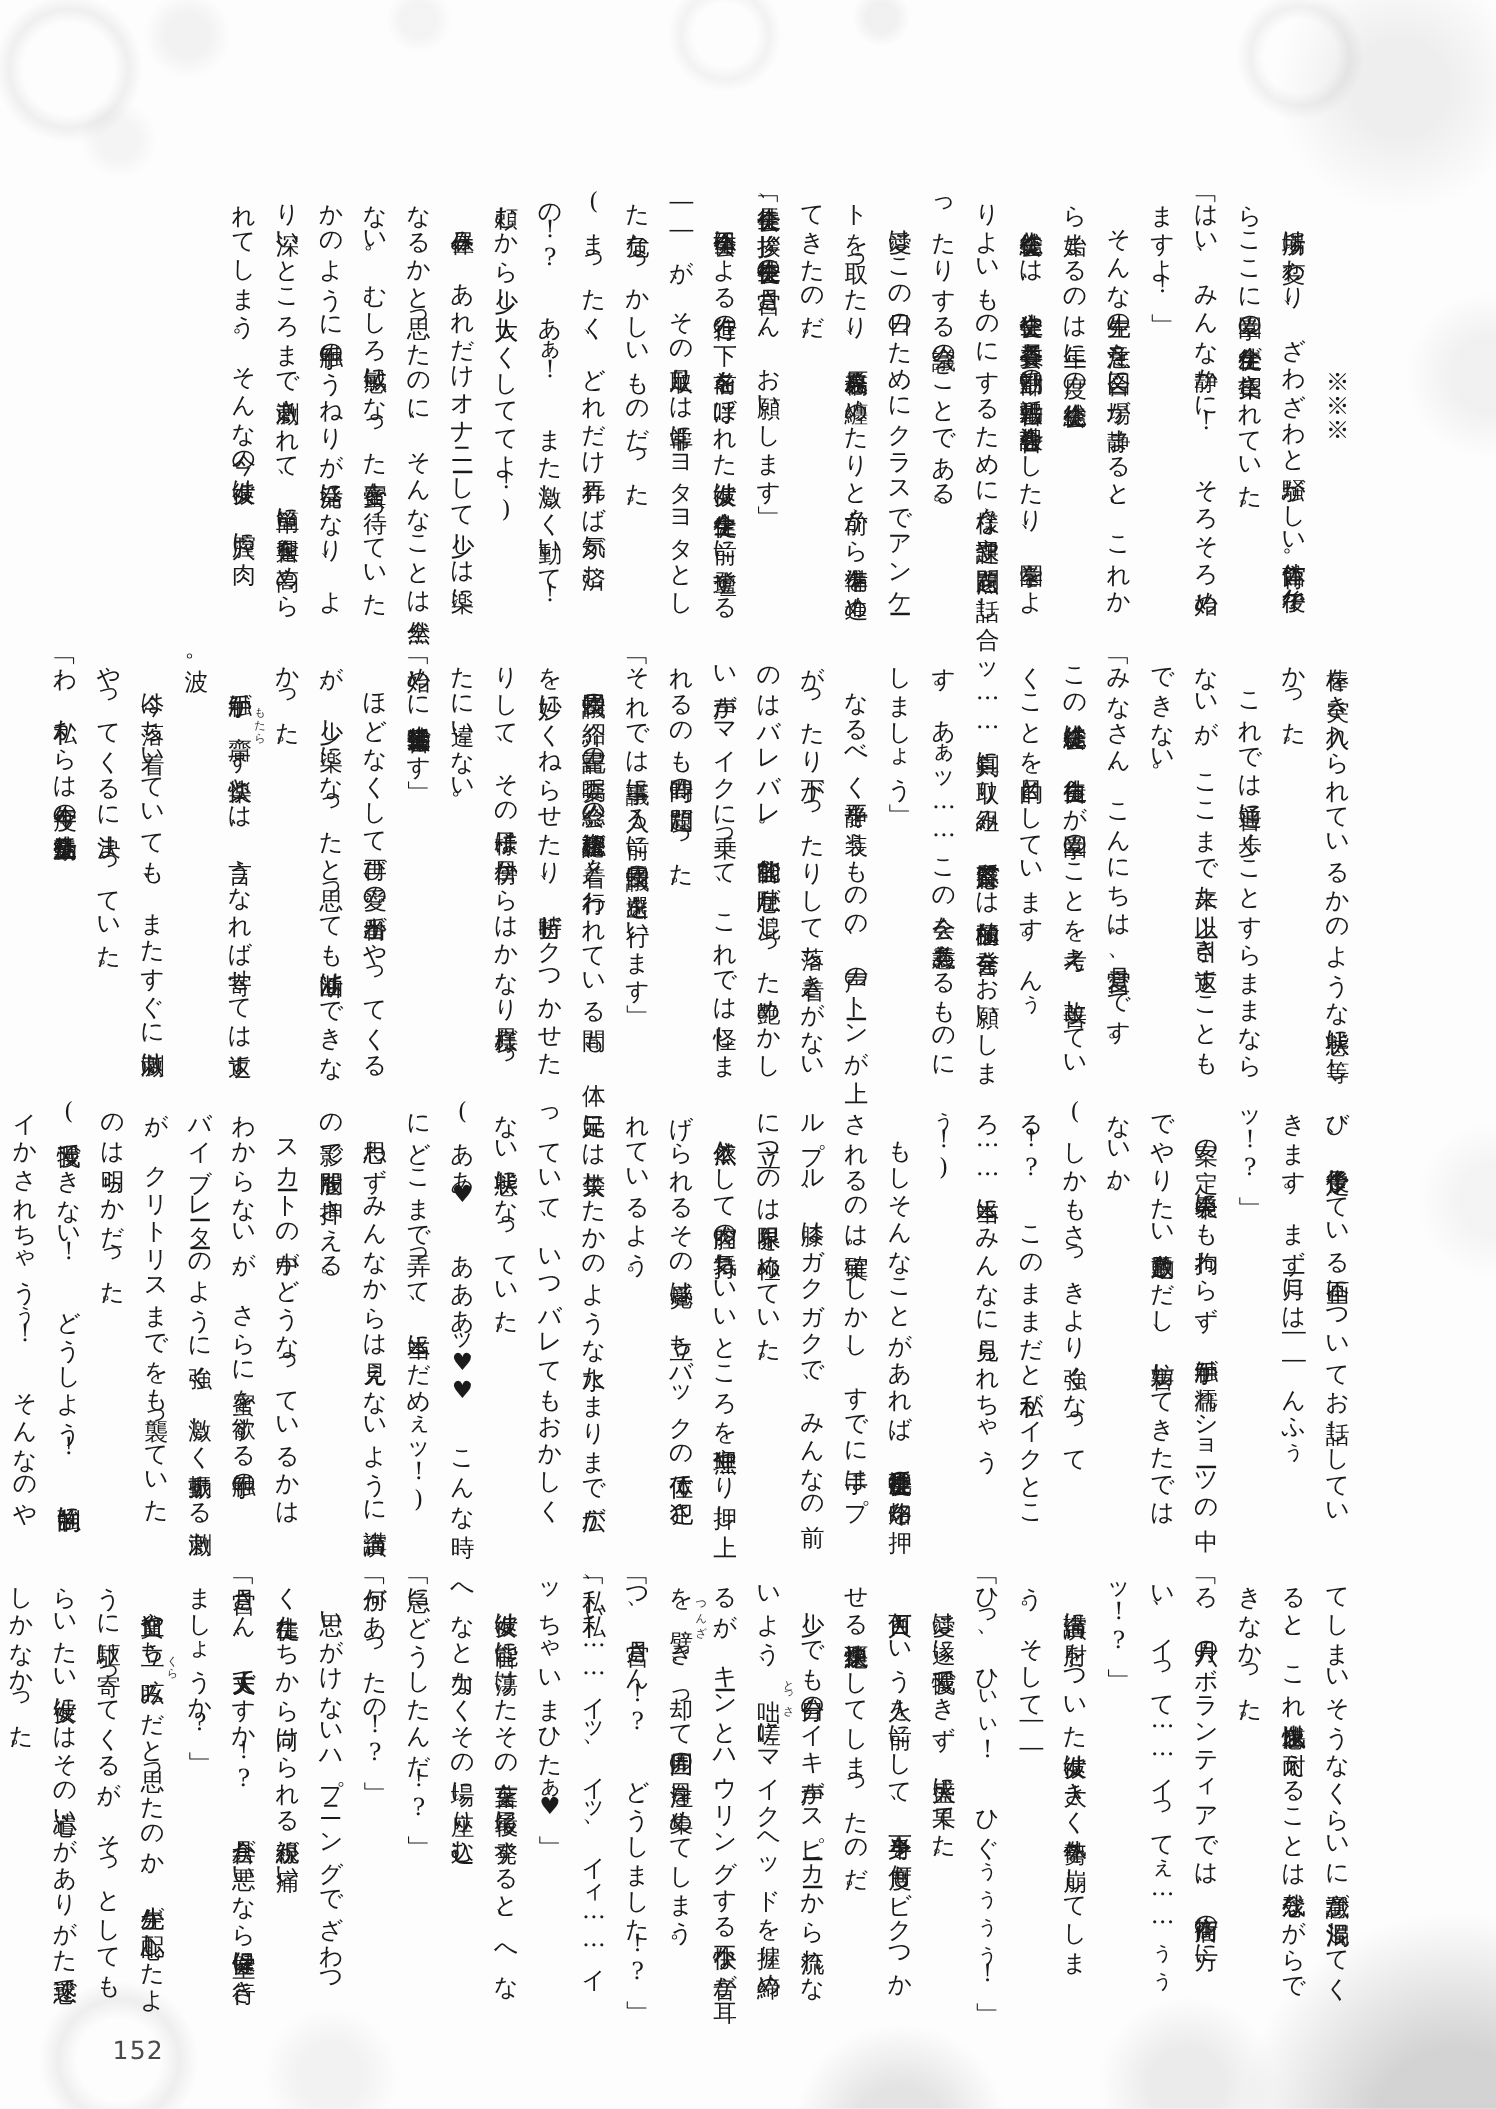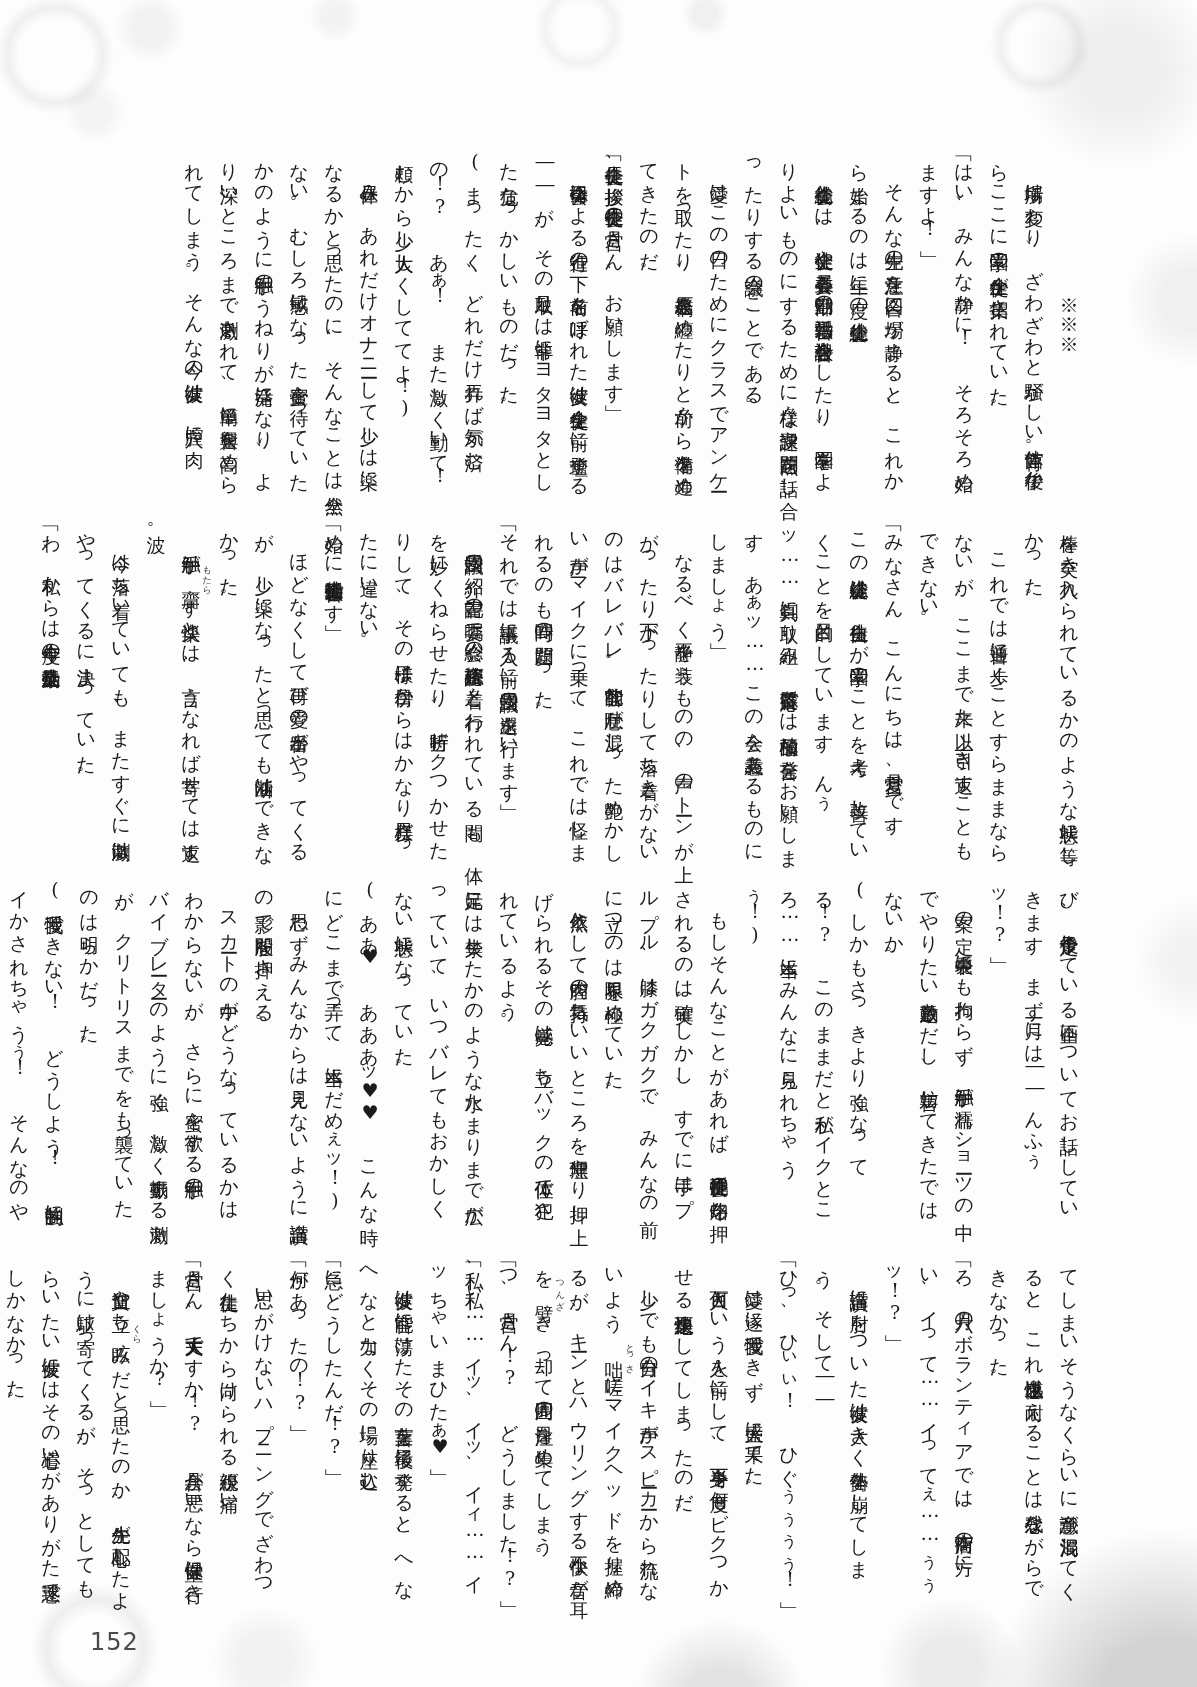--- a/index.html
+++ b/index.html
@@ -53,21 +53,21 @@
   ruby rt{
     font-size:9px;
     letter-spacing:0;
     color:#333;
   }
   .page-number{
     position:absolute;
     left:90px;
     top:1628px;
     font-family:"DejaVu Sans","Liberation Sans",sans-serif;
-    font-size:24px;
+    font-size:20px;
     color:#4a4a4a;
     letter-spacing:1px;
     text-align:center;
   }
 </style>
 </head>
 <body>
 
 <div class="page">
   <div class="band" id="band-1">

